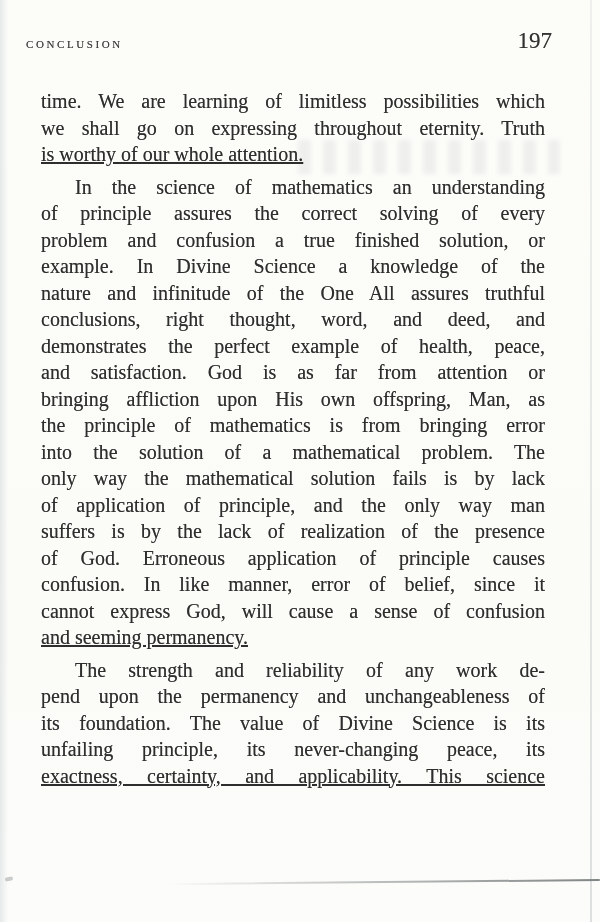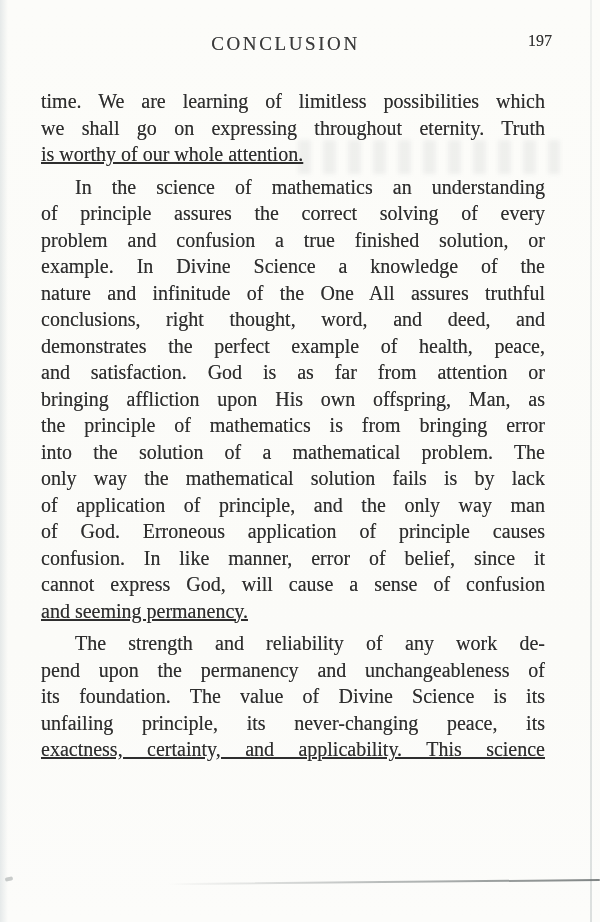--- a/index.html
+++ b/index.html
@@ -67,31 +67,30 @@
   }
 
   
   .running-head {
     position: absolute;
     top: 31px; left: 26px;
     width: 519px; height: 26px;
   }
   .head-title {
     display: block;
-    text-align: center;
-    font-size: 19px;
+    font-size: 11px;
     letter-spacing: 2.6px;
     color: #3a3a3a;
     line-height: 26px;
     text-shadow: 0 0 0.5px rgba(40,40,40,0.5);
   }
   .page-num {
     position: absolute;
     right: -7px; top: -3px;
-    font-size: 16px;
+    font-size: 23px;
     color: #323232;
     line-height: 26px;
     text-shadow: 0 0 0.5px rgba(40,40,40,0.5);
   }
 
   
   .text-block {
     position: absolute;
     top: 88px; left: 26px;
     width: 519px;
@@ -142,20 +141,21 @@
       <div class="line">example. In Divine Science a knowledge of the</div>
       <div class="line">nature and infinitude of the One All assures truthful</div>
       <div class="line">conclusions, right thought, word, and deed, and</div>
       <div class="line">demonstrates the perfect example of health, peace,</div>
       <div class="line">and satisfaction. God is as far from attention or</div>
       <div class="line">bringing affliction upon His own offspring, Man, as</div>
       <div class="line">the principle of mathematics is from bringing error</div>
       <div class="line">into the solution of a mathematical problem. The</div>
       <div class="line">only way the mathematical solution fails is by lack</div>
       <div class="line">of application of principle, and the only way man</div>
+      <div class="line">suffers is by the lack of realization of the presence</div>
       <div class="line">of God. Erroneous application of principle causes</div>
       <div class="line">confusion. In like manner, error of belief, since it</div>
       <div class="line">cannot express God, will cause a sense of confusion</div>
       <div class="line">and seeming permanency.</div>
     </div>
 
     <div class="para indent">
       <div class="line">The strength and reliability of any work de-</div>
       <div class="line">pend upon the permanency and unchangeableness of</div>
       <div class="line">its foundation. The value of Divine Science is its</div>

